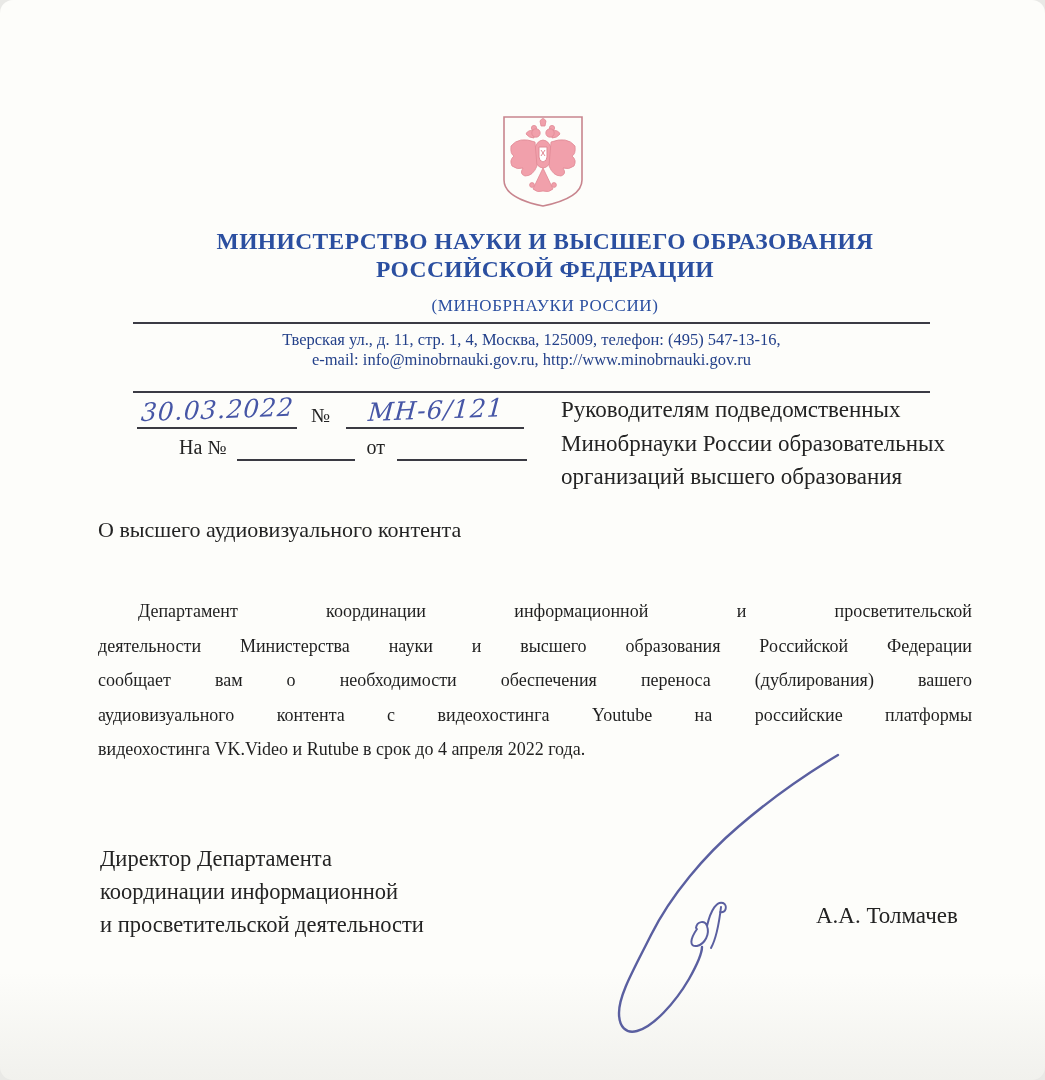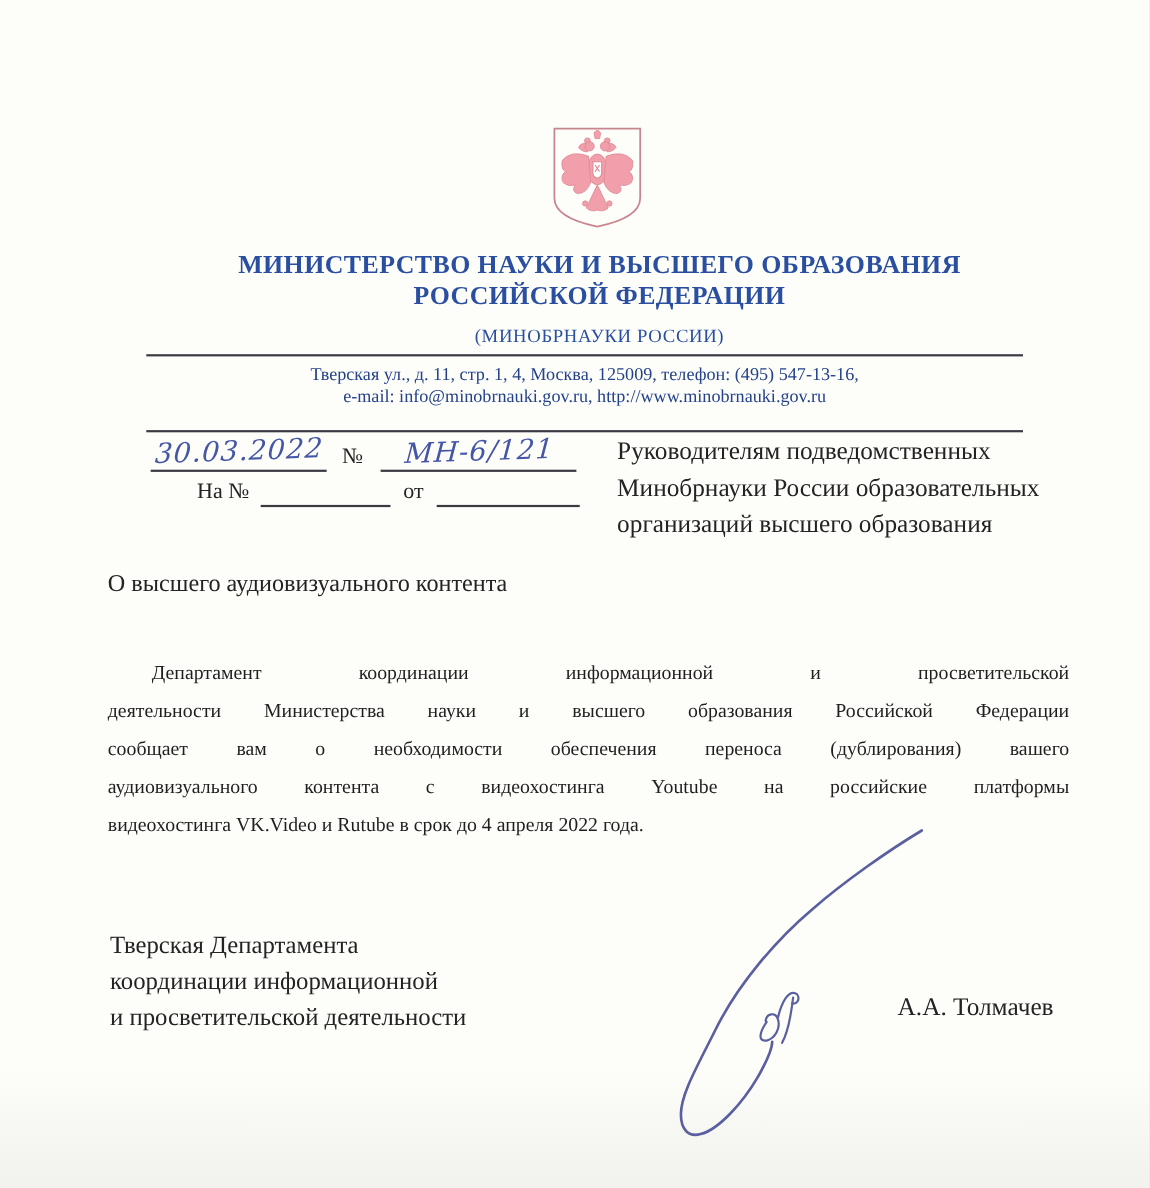--- a/index.html
+++ b/index.html
@@ -1,19 +1,19 @@
 <!DOCTYPE html>
 <html style="--header-blue: #2b4fa0; --address-blue: #24418a; --ink-blue: #4656a6; --signature-ink: #5a5fa0; --emblem-pink: #f1a0ab; --emblem-outline: #c8858e; --rule-dark: #3b3b44;"><head>
 <meta charset="utf-8">
 <style>
   html,body { margin:0; padding:0; background:#e9e9e6; }
   .page {
     position:relative; width:1045px; height:1080px; margin:0 auto;
     background:linear-gradient(#fdfdfa 0%, #fdfdfa 90%, #f1f1ed 100%);
-    font-family:"Liberation Serif", serif; color:#232323; overflow:hidden;
+    font-family:"Liberation Serif", serif; color:#232323; overflow:hidden;border-radius:13px;
   }
   .emblem { position:absolute; left:499px; top:112px; width:88px; height:98px; }
 
   .ministry {
     position:absolute; left:72px; top:227px; width:946px; text-align:center;
     color:var(--header-blue, #2b4fa0); font-weight:bold; font-size:23.5px;
     line-height:28px; letter-spacing:0.4px;
   }
   .ministry-short {
     margin-top:9px; font-weight:normal; font-size:17px; letter-spacing:0.6px;
@@ -129,21 +129,21 @@
 
   <div class="body-text">
       <div>Департамент координации информационной и просветительской</div>
       <div>деятельности Министерства науки и высшего образования Российской Федерации</div>
       <div>сообщает вам о необходимости обеспечения переноса (дублирования) вашего</div>
       <div>аудиовизуального контента с видеохостинга Youtube на российские платформы</div>
       <div>видеохостинга VK.Video и Rutube в срок до 4 апреля 2022 года.</div>
     </div>
 
   <div class="sig-block">
-      <div>Тверская Департамента</div>
+      <div>Директор Департамента</div>
       <div>координации информационной</div>
       <div>и просветительской деятельности</div>
     </div>
 
   <svg class="sig-svg" viewBox="0 0 252 330">
     <path d="M245,12 C215,30 175,58 145,84 C112,112 78,152 58,192 C40,228 26,252 26,270 C26,284 33,291 44,288 C60,284 82,260 96,236 C105,220 109,211 109,204" fill="none" stroke="#5a5fa0" stroke-width="2.4" stroke-linecap="round"></path>
     <path d="M104,186 C97,196 96,204 104,203 C112,201 117,191 114,183 C112,177 104,178 103,185 M114,183 C118,166 124,158 130,160 C135,162 133,171 127,169 M128,164 C126,181 123,196 118,205" fill="none" stroke="#5a5fa0" stroke-width="2" stroke-linecap="round"></path>
   </svg>
 
   <div class="sig-name">А.А. Толмачев</div>

